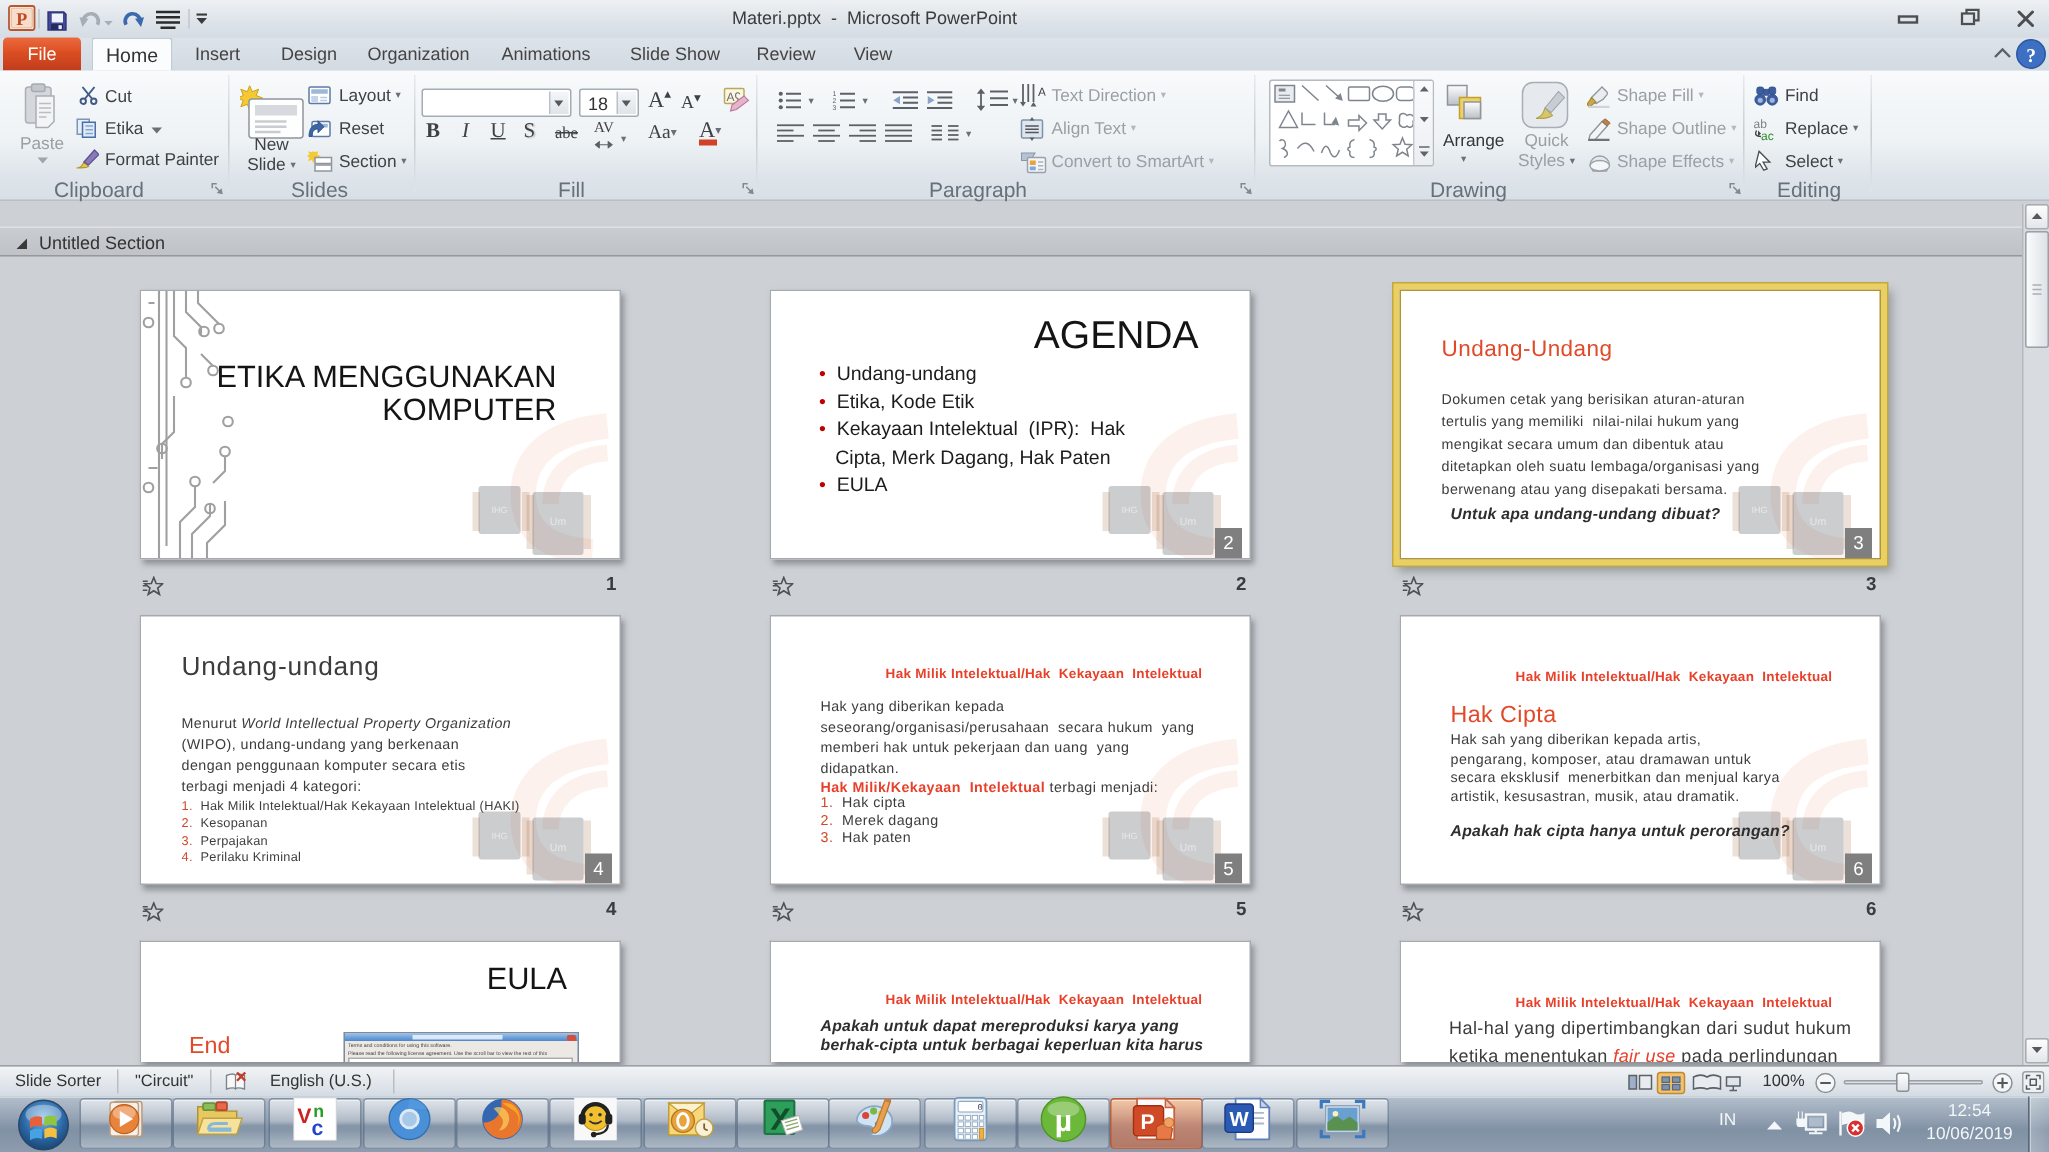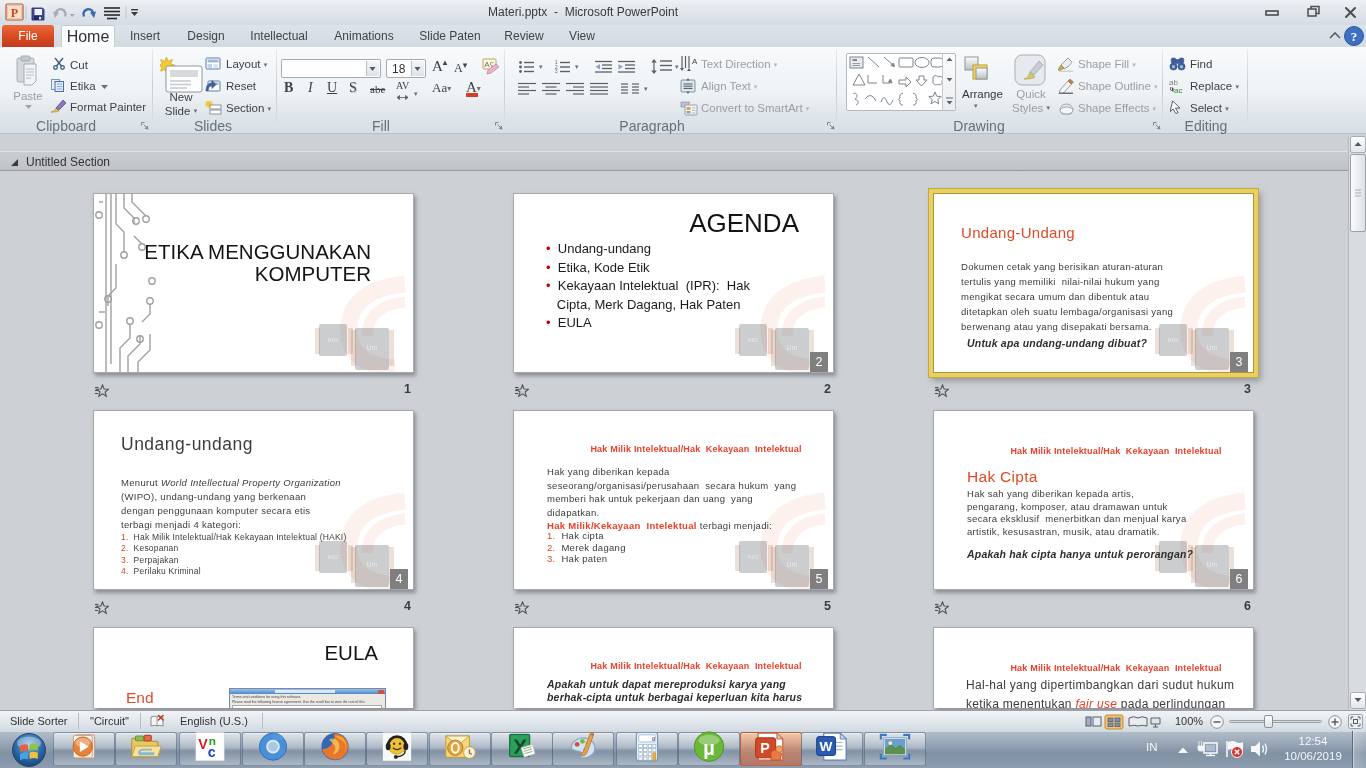--- a/index.html
+++ b/index.html
@@ -16,21 +16,21 @@
 
 #tabrow { position:absolute; left:0; top:25px; width:1366px; height:22px;
   background:linear-gradient(#dde3e9,#d2dae2); }
 .tab { position:absolute; top:0; height:22px; line-height:22px; font-size:12px;
   color:#444; text-align:center; }
 #filetab { position:absolute; left:2px; top:0; width:52px; height:22px;
   background:linear-gradient(#ea6b3f,#dc4e22 45%,#c03c1c); border-radius:3px 3px 0 0;
   color:#fff; font-size:12px; text-align:center; line-height:22px; }
 #hometab { position:absolute; left:61px; top:0; width:54px; height:22px;
   background:#fbfcfd; border:1px solid #c3cad2; border-bottom:0; border-radius:2px 2px 0 0;
-  color:#333; font-size:16px; text-align:center; line-height:22px; }
+  color:#333; font-size:13px; text-align:center; line-height:22px; }
 
 
 #ribbon { position:absolute; left:0; top:47px; width:1366px; height:87px;
   background:linear-gradient(#f8fafb, #eef2f5 55%, #dfe5ea 80%, #d8dfe6);
   border-bottom:1px solid #b9bfc5; }
 .gsep { position:absolute; top:3px; height:78px; width:1px;
   background:linear-gradient(#e7ebef, #c6ccd2 50%, #e0e5ea); }
 .glabel { position:absolute; top:71px; height:14px; font-size:14px; color:#68707a; text-align:center; }
 .rt { font-size:11.5px; color:#3e4246; white-space:nowrap; }
 .dd { color:#6a7077; font-size:7px; vertical-align:1.5px; }
@@ -98,23 +98,23 @@
       <line x1="93" y1="4" x2="84" y2="13"></line>
     </g>
   </svg>
 </div>
 
 <div id="tabrow">
   <div id="filetab">File</div>
   <div id="hometab">Home</div>
   <div class="tab" style="left:122px;width:46px">Insert</div>
   <div class="tab" style="left:180px;width:52px">Design</div>
-  <div class="tab" style="left:243px;width:72px">Intellectual</div>
+  <div class="tab" style="left:243px;width:72px">Organization</div>
   <div class="tab" style="left:327px;width:74px">Animations</div>
-  <div class="tab" style="left:413px;width:74px">Slide Paten</div>
+  <div class="tab" style="left:413px;width:74px">Slide Show</div>
   <div class="tab" style="left:499px;width:50px">Review</div>
   <div class="tab" style="left:561px;width:42px">View</div>
   <svg class="abs" style="left:1327px;top:5px" width="16" height="12" viewBox="0 0 16 12">
     <path d="M 3 8 l 5 -5 l 5 5" fill="none" stroke="#5b6169" stroke-width="1.6"></path>
   </svg>
   <svg class="abs" style="left:1344px;top:1px" width="22" height="21" viewBox="0 0 22 21">
     <circle cx="10" cy="10" r="9.5" fill="#3d6fc2" stroke="#2d57a0"></circle>
     <text x="10" y="15" font-size="13" font-weight="bold" fill="#fff" text-anchor="middle" font-family="Liberation Serif">?</text>
   </svg>
 </div>

